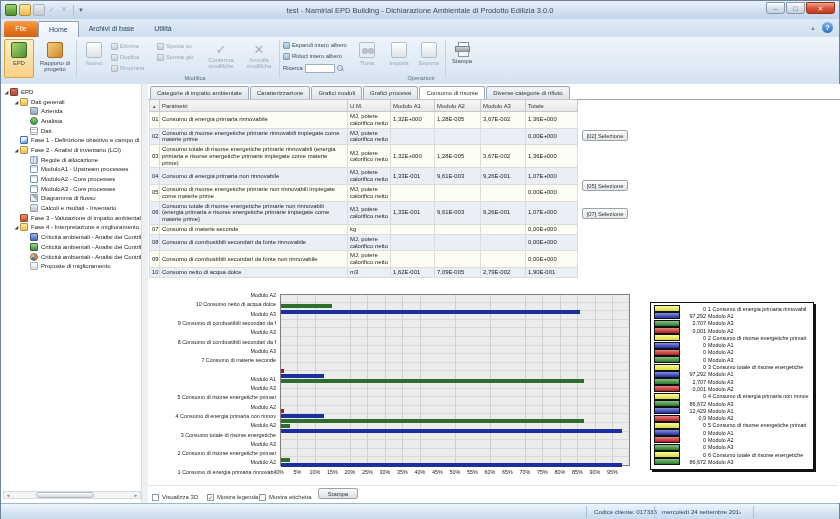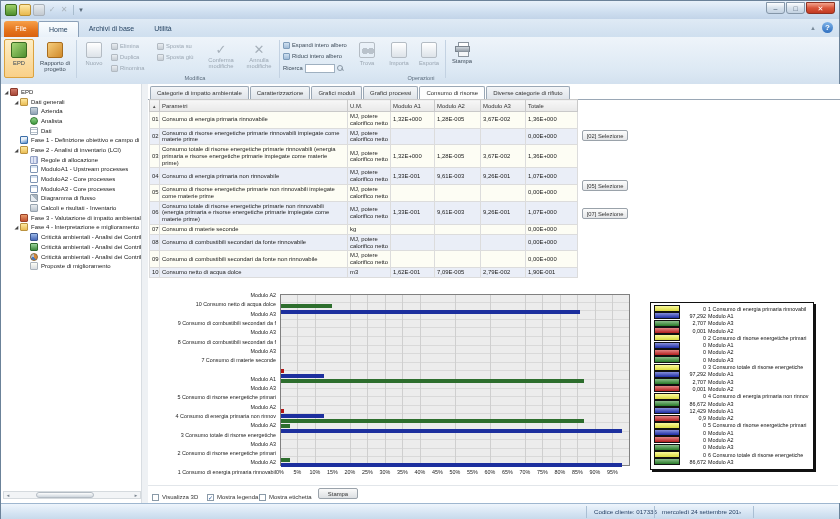--- a/index.html
+++ b/index.html
@@ -162,20 +162,21 @@
   <div class="titlebar">
     <div class="qat">
       <span class="qicon qi-app"></span>
       <span class="qicon qi-open"></span>
       <span class="qicon qi-save"></span>
       <span class="qi-check">✓</span>
       <span class="qi-x">✕</span>
       <span class="qsep"></span>
       <span class="qdrop">▼</span>
     </div>
+    <div class="title-text">test - Namirial EPD Building - Dichiarazione Ambientale di Prodotto Edilizia 3.0.0</div>
     <div class="wincontrols">
       <div class="winbtn">–</div>
       <div class="winbtn">□</div>
       <div class="winbtn close">✕</div>
     </div>
   </div>
 
   <div class="tabrow">
     <div class="filetab">File</div>
     <div id="ribbon-tabs" style="display:flex;">

